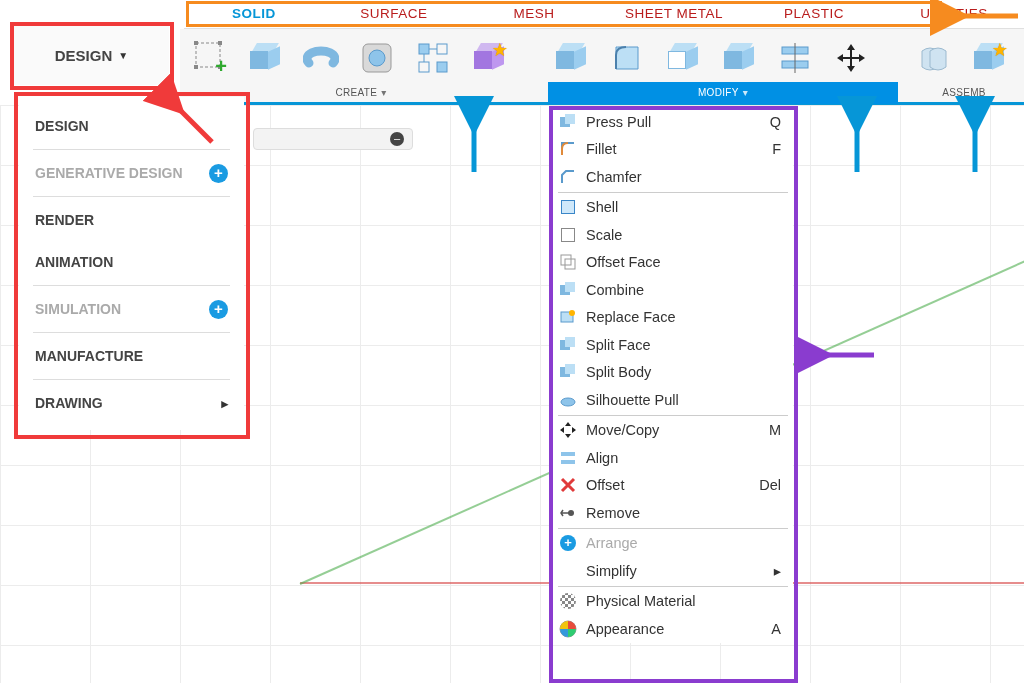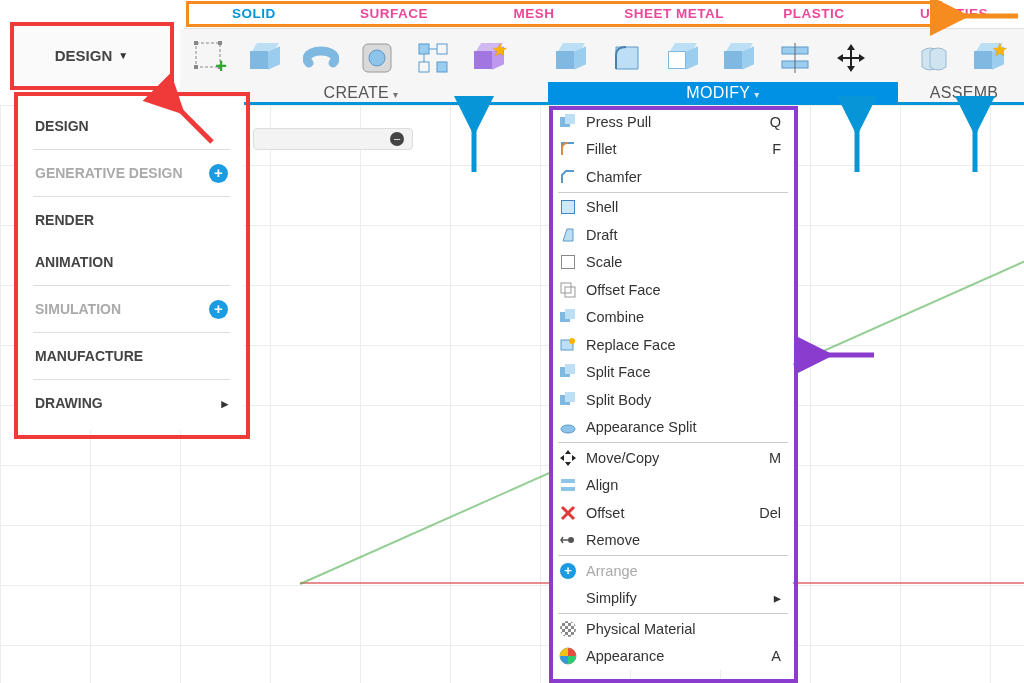--- a/index.html
+++ b/index.html
@@ -49,22 +49,22 @@
     display: flex;
     background: #fff;
     border-bottom: 1px solid #e0e0e0;
     z-index: 5;
   }
   .tab {
     flex: 1;
     text-align: center;
     line-height: 28px;
     font-size: 13.5px;
-    font-weight: 700;
-    color: #ec4899;
+    font-weight: 400;
+    color: #b91c1c;
     letter-spacing: .5px;
     cursor: pointer;
   }
   .tab.active { color: #0696D7; font-weight: 700; }
 
   
   .tabs-highlight {
     position: absolute;
     left: 186px; top: 1px; width: 756px; height: 26px;
     border: 3.5px solid #F68B1F;
@@ -91,21 +91,21 @@
   }
   .ribbon-icons { display: flex; gap: 10px; }
   .ribbon-icon {
     width: 46px; height: 49px;
     border-radius: 3px;
     display: flex; align-items: center; justify-content: center;
     cursor: pointer;
   }
   .ribbon-footer {
     text-align: center;
-    font-size: 16px;
+    font-size: 10px;
     letter-spacing: .3px;
     color: #555;
     height: 22px; line-height: 22px;
   }
   .ribbon-footer.active {
     background: #0090e4;
     color: #fff;
   }
   .caret-dn::after {
     content: "▾";
@@ -458,31 +458,20 @@
         <div class="mi blue">
           <span class="sq"></span>
         </div>
       </span>
       <span>Shell</span>
       <span class="spacer"></span>
     </div>
     <div class="mod-item">
       <span>
         <div class="mi">
-          <svg>
-            <path d="M4 15 L8 3 L14 3 L14 15 Z" fill="#bcdff5" stroke="#5a9acc"></path>
-          </svg>
-        </div>
-      </span>
-      <span>Draft</span>
-      <span class="spacer"></span>
-    </div>
-    <div class="mod-item">
-      <span>
-        <div class="mi">
           <span class="sq"></span>
         </div>
       </span>
       <span>Scale</span>
       <span class="spacer"></span>
     </div>
     <div class="mod-item">
       <span>
         <div class="mi">
           <svg>
@@ -537,21 +526,21 @@
       <span class="spacer"></span>
     </div>
     <div class="mod-item">
       <span>
         <div class="mi">
           <svg>
             <ellipse cx="9" cy="11" rx="7" ry="4" fill="#8ec4ea" stroke="#5a9acc"></ellipse>
           </svg>
         </div>
       </span>
-      <span>Appearance Split</span>
+      <span>Silhouette Pull</span>
       <span class="spacer"></span>
     </div>
     <div class="mod-sep"></div>
     <div class="mod-item">
       <span>
         <div class="mi">
           <svg>
             <path d="M9 1 L12 5 L6 5 Z M9 17 L12 13 L6 13 Z M1 9 L5 6 L5 12 Z M17 9 L13 6 L13 12 Z" fill="#222"></path>
           </svg>
         </div>

